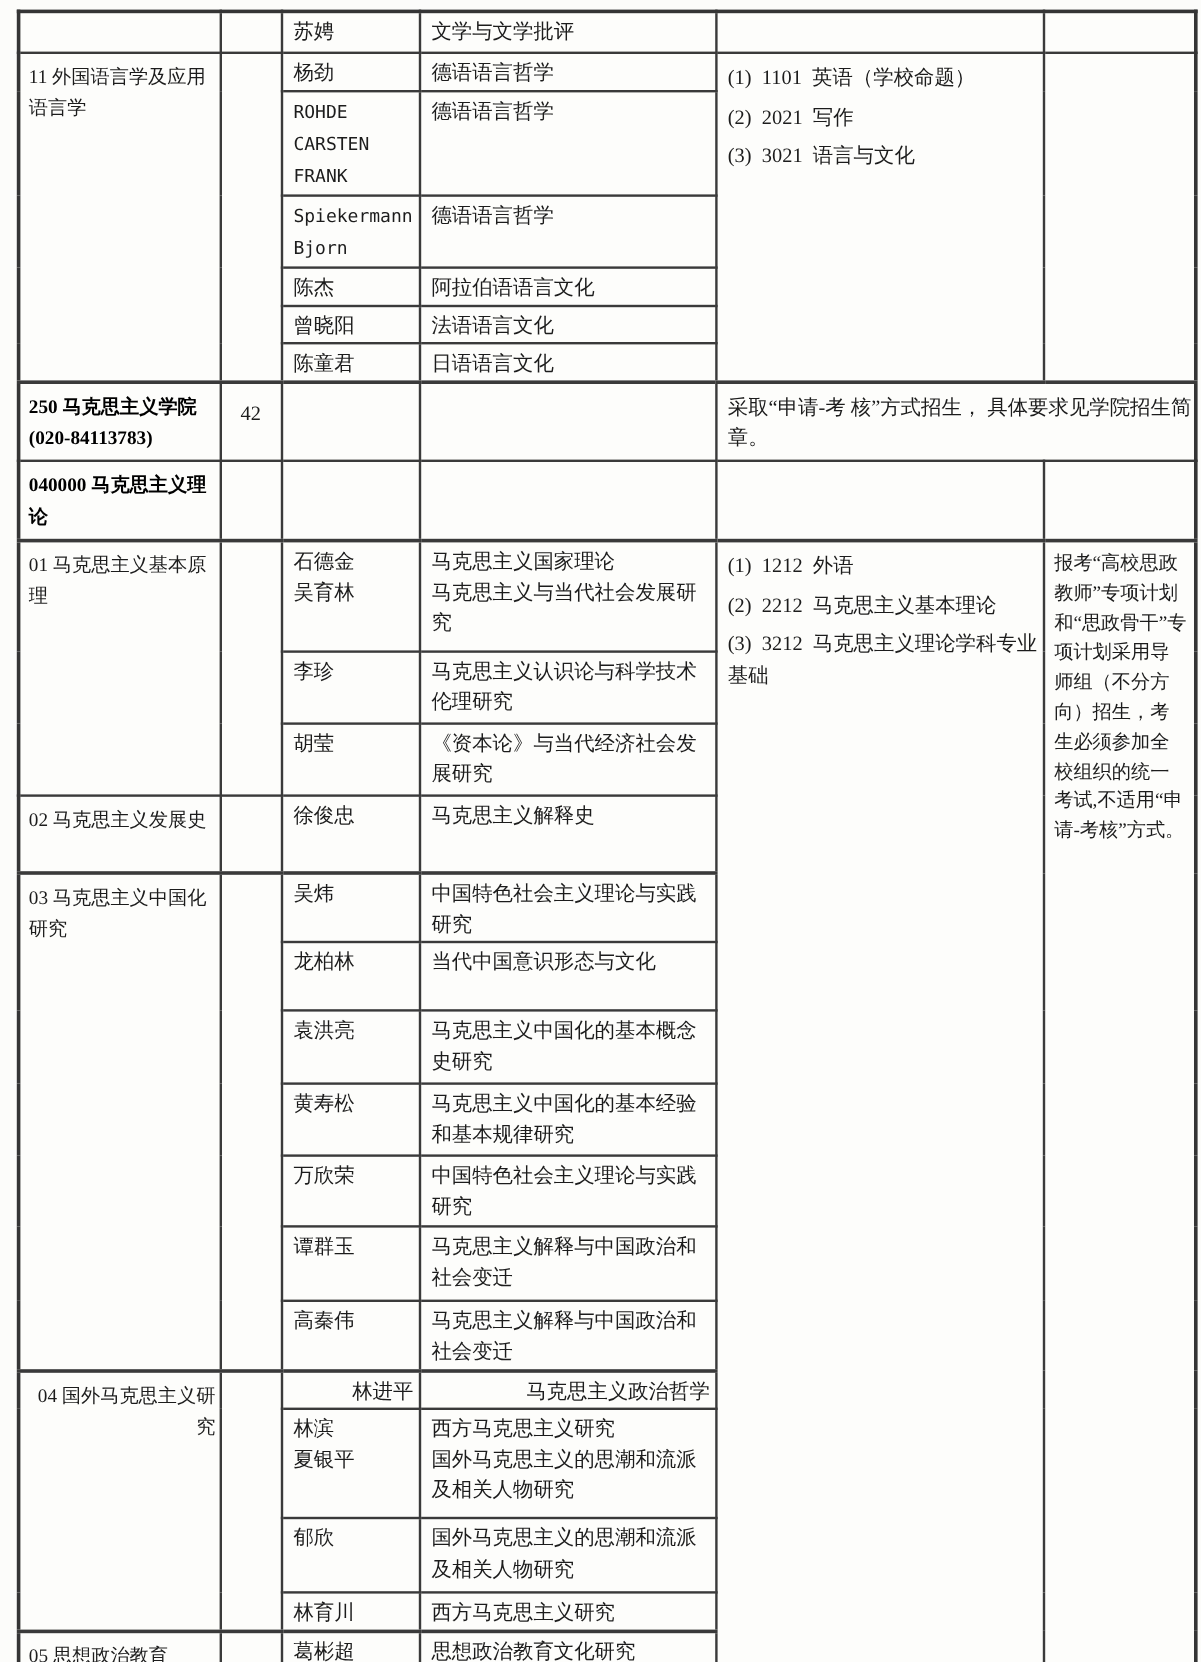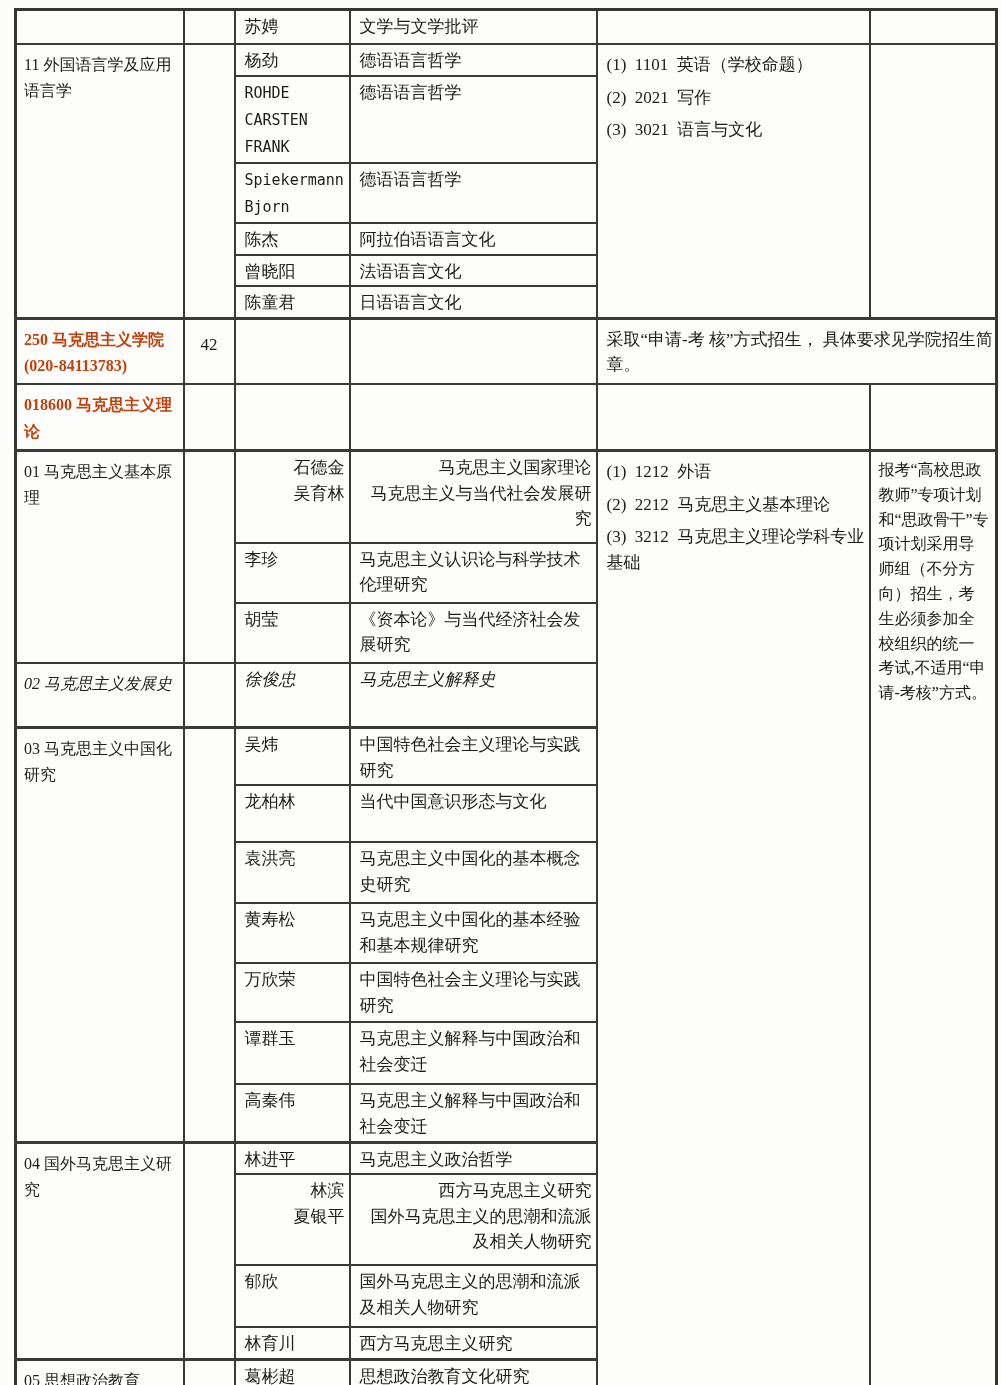--- a/index.html
+++ b/index.html
@@ -31,22 +31,22 @@
   tr.thick > td{border-bottom-width:3px;margin-top:25px;}
   td.thickb{border-bottom-width:3px;}
   td.col0{padding:7px 3px 4px 7px;font-size:16px;line-height:1.65;}
   td.col1{text-align:center;padding:12px 2px 20px 2px;font-size:17px;}
   td.col2{padding:3px 4px 1px 9px;}
   td.col3{padding:3px 4px 1px 9px;}
   td.col4{padding:7px 2px 4px 9px;}
   td.col5{padding:6px 5px 4px 8px;font-size:16px;line-height:1.55;}
   td .line{margin-bottom:1px;}
   td.col4 .line{margin-bottom:7px;}
-  td.col2 .line, td.col3 .line{margin-bottom:0;text-align:right;}
-  .bold{font-weight:bold;color:#c2410c;}
+  td.col2 .line, td.col3 .line{margin-bottom:0;}
+  .bold{font-weight:bold;color:#000000;}
   .latin{font-family:"DejaVu Sans Mono","Liberation Mono",monospace;font-size:15px;line-height:1.8;margin-left:24px;}
 </style>
 </head>
 <body>
 
 <div class="page">
   <table class="adm">
     <colgroup>
       <col style="width:168px">
       <col style="width:51px">
@@ -93,21 +93,21 @@
           <td class="col3">日语语言文化</td>
         </tr>
         <tr style="height: 55px;">
           <td class="col0 bold">250 马克思主义学院(020-84113783)</td>
           <td class="col1">42</td>
           <td class="col2"></td>
           <td class="col3"></td>
           <td colspan="2" class="col4">采取“申请-考 核”方式招生， 具体要求见学院招生简章。</td>
         </tr>
         <tr class="thick" style="height: 56px;">
-          <td class="col0 bold">018600 马克思主义理论</td>
+          <td class="col0 bold">040000 马克思主义理论</td>
           <td class="col1"></td>
           <td class="col2"></td>
           <td class="col3"></td>
           <td class="col4"></td>
           <td class="col5"></td>
         </tr>
         <tr style="height: 92px;">
           <td rowspan="3" class="col0">01 马克思主义基本原理</td>
           <td rowspan="3" class="col1"></td>
           <td class="col2"><div class="line">石德金</div><div class="line">吴育林</div></td>
@@ -116,21 +116,21 @@
           <td rowspan="17" class="col5">报考“高校思政教师”专项计划和“思政骨干”专项计划采用导师组（不分方向）招生，考生必须参加全校组织的统一考试,不适用“申请-考核”方式。</td>
         </tr>
         <tr style="height: 60px;">
           <td class="col2">李珍</td>
           <td class="col3">马克思主义认识论与科学技术伦理研究</td>
         </tr>
         <tr style="height: 60px;">
           <td class="col2">胡莹</td>
           <td class="col3">《资本论》与当代经济社会发展研究</td>
         </tr>
-        <tr class="thick" style="height: 65px; font-style: italic;">
+        <tr class="thick" style="height: 65px;">
           <td class="col0">02 马克思主义发展史</td>
           <td class="col1"></td>
           <td class="col2">徐俊忠</td>
           <td class="col3">马克思主义解释史</td>
         </tr>
         <tr style="height: 55px;">
           <td rowspan="7" class="col0 thickb">03 马克思主义中国化研究</td>
           <td rowspan="7" class="col1 thickb"></td>
           <td class="col2">吴炜</td>
           <td class="col3">中国特色社会主义理论与实践研究</td>
@@ -152,21 +152,21 @@
           <td class="col3">中国特色社会主义理论与实践研究</td>
         </tr>
         <tr style="height: 62px;">
           <td class="col2">谭群玉</td>
           <td class="col3">马克思主义解释与中国政治和社会变迁</td>
         </tr>
         <tr class="thick" style="height: 58px;">
           <td class="col2">高秦伟</td>
           <td class="col3">马克思主义解释与中国政治和社会变迁</td>
         </tr>
-        <tr style="height: 32px;">
+        <tr style="height: 32px; text-align: right;">
           <td rowspan="4" class="col0 thickb">04 国外马克思主义研究</td>
           <td rowspan="4" class="col1 thickb"></td>
           <td class="col2">林进平</td>
           <td class="col3">马克思主义政治哲学</td>
         </tr>
         <tr style="height: 91px;">
           <td class="col2"><div class="line">林滨</div><div class="line">夏银平</div></td>
           <td class="col3"><div class="line">西方马克思主义研究</div><div class="line">国外马克思主义的思潮和流派及相关人物研究</div></td>
         </tr>
         <tr style="height: 62px;">

